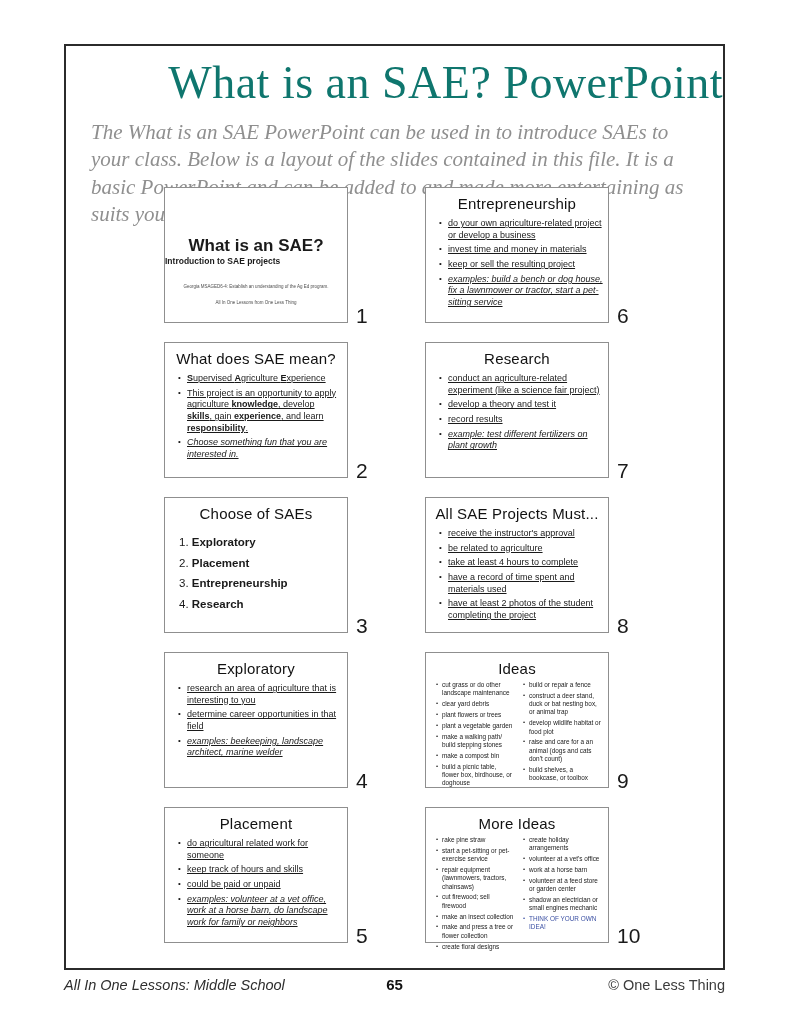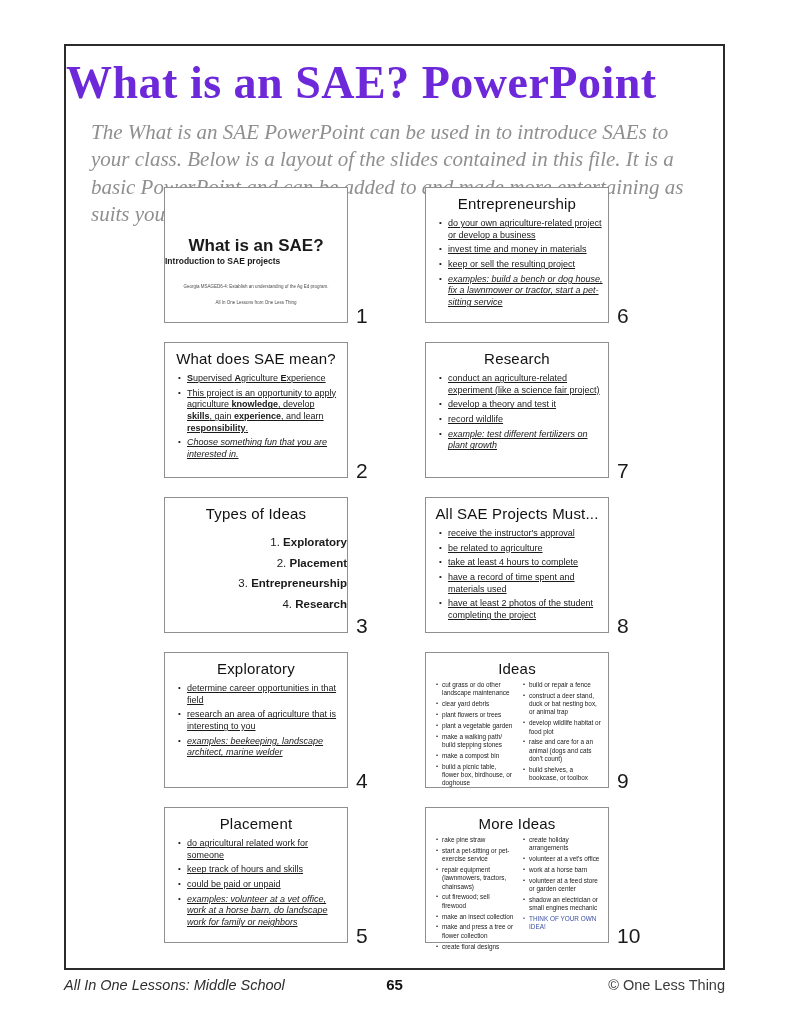--- a/index.html
+++ b/index.html
@@ -5,23 +5,23 @@
   html,body{margin:0;padding:0;}
   body{
     width:791px;height:1024px;position:relative;background:#ffffff;
     font-family:"Liberation Sans",sans-serif;color:#1c1c1c;overflow:hidden;
   }
   .sheet{
     position:absolute;left:64px;top:44px;width:661px;height:926px;
     border:2px solid #2b2b2b;background:#fff;box-sizing:border-box;
   }
   .doc-title{
-    text-align:left;margin-top:10px;
-    font-family:"Liberation Serif",serif;font-weight:700;
-    font-size:46px;color:#6d28d9;letter-spacing:0.5px;
+    text-align:right;margin-top:10px;
+    font-family:"Liberation Serif",serif;font-weight:400;
+    font-size:46px;color:#0f766e;letter-spacing:0.5px;
   }
   .doc-intro{
     margin:10px 36px 0 25px;
     font-family:"Liberation Serif",serif;font-style:italic;
     font-size:21px;line-height:1.3;color:#8f8f8f;
   }
   .slides{position:absolute;left:164px;top:187px;display:flex;gap:77px;}
   .s-col{display:flex;flex-direction:column;gap:19px;}
   .slide{
     width:184px;height:136px;border:1px solid #8f8f8f;background:#fff;
@@ -39,21 +39,21 @@
   .ts-title{position:absolute;left:0;right:0;top:36%;text-align:center;font-size:17px;font-weight:600;}
   .ts-sub{position:absolute;left:0;right:0;top:51%;font-size:8.5px;font-weight:700;}
   .ts-fns{position:absolute;left:0;right:0;top:72%;text-align:center;color:#4c4c4c;}
   .ts-fn{font-size:4.5px;margin-bottom:11px;}
   
   ul.bullets{margin:6px 5px 0 13px;padding:0;list-style:none;font-size:9px;line-height:1.3;text-decoration:underline;}
   ul.bullets li{position:relative;padding-left:9px;margin-bottom:3px;}
   ul.bullets li::before{content:"\2022";position:absolute;left:0;top:0;font-size:8px;}
   
   ol.numbered{margin:14px 0 0 14px;padding:0;list-style:none;font-size:11.5px;}
-  ol.numbered li{margin-bottom:8.5px;font-weight:700;text-align:right;}
+  ol.numbered li{margin-bottom:8.5px;font-weight:700;}
   
   .cols{display:flex;gap:7px;margin:4px 6px 0 9px;}
   .cols ul{flex:1;margin:0;padding:0;list-style:none;font-size:6.4px;line-height:1.3;}
   .cols li{position:relative;padding-left:7px;margin-bottom:2.5px;}
   .cols li::before{content:"\2022";position:absolute;left:1px;top:0;font-size:6px;}
   
   .footer{
     position:absolute;left:64px;top:976px;width:661px;
     display:flex;align-items:baseline;font-size:14.5px;color:#2e2e2e;
   }
@@ -85,34 +85,34 @@
         <div class="slide-num">2</div>
         <div class="slide-h">What does SAE mean?</div>
         <ul class="bullets">
           <li><b>S</b>upervised <b>A</b>griculture <b>E</b>xperience</li>
           <li>This project is an opportunity to apply agriculture <b>knowledge</b>, develop <b>skills</b>, gain <b>experience</b>, and learn <b>responsibility</b>.</li>
           <li><i>Choose something fun that you are interested in.</i></li>
         </ul>
       </div>
       <div class="slide">
         <div class="slide-num">3</div>
-        <div class="slide-h">Types of Ideas</div>
+        <div class="slide-h">Choose of SAEs</div>
         <ol class="numbered">
           <li><span style="font-weight:400">1.</span> <b>Exploratory</b></li>
           <li><span style="font-weight:400">2.</span> <b>Placement</b></li>
           <li><span style="font-weight:400">3.</span> <b>Entrepreneurship</b></li>
           <li><span style="font-weight:400">4.</span> <b>Research</b></li>
         </ol>
       </div>
       <div class="slide">
         <div class="slide-num">4</div>
         <div class="slide-h">Exploratory</div>
         <ul class="bullets">
+          <li>research an area of agriculture that is interesting to you</li>
           <li>determine career opportunities in that field</li>
-          <li>research an area of agriculture that is interesting to you</li>
           <li><i>examples: beekeeping, landscape architect, marine welder</i></li>
         </ul>
       </div>
       <div class="slide">
         <div class="slide-num">5</div>
         <div class="slide-h">Placement</div>
         <ul class="bullets">
           <li>do agricultural related work for someone</li>
           <li>keep track of hours and skills</li>
           <li>could be paid or unpaid</li>
@@ -130,21 +130,21 @@
           <li>keep or sell the resulting project</li>
           <li><i>examples: build a bench or dog house, fix a lawnmower or tractor, start a pet-sitting service</i></li>
         </ul>
       </div>
       <div class="slide">
         <div class="slide-num">7</div>
         <div class="slide-h">Research</div>
         <ul class="bullets">
           <li>conduct an agriculture-related experiment (like a science fair project)</li>
           <li>develop a theory and test it</li>
-          <li>record wildlife</li>
+          <li>record results</li>
           <li><i>example: test different fertilizers on plant growth</i></li>
         </ul>
       </div>
       <div class="slide">
         <div class="slide-num">8</div>
         <div class="slide-h">All SAE Projects Must...</div>
         <ul class="bullets">
           <li>receive the instructor's approval</li>
           <li>be related to agriculture</li>
           <li>take at least 4 hours to complete</li>

